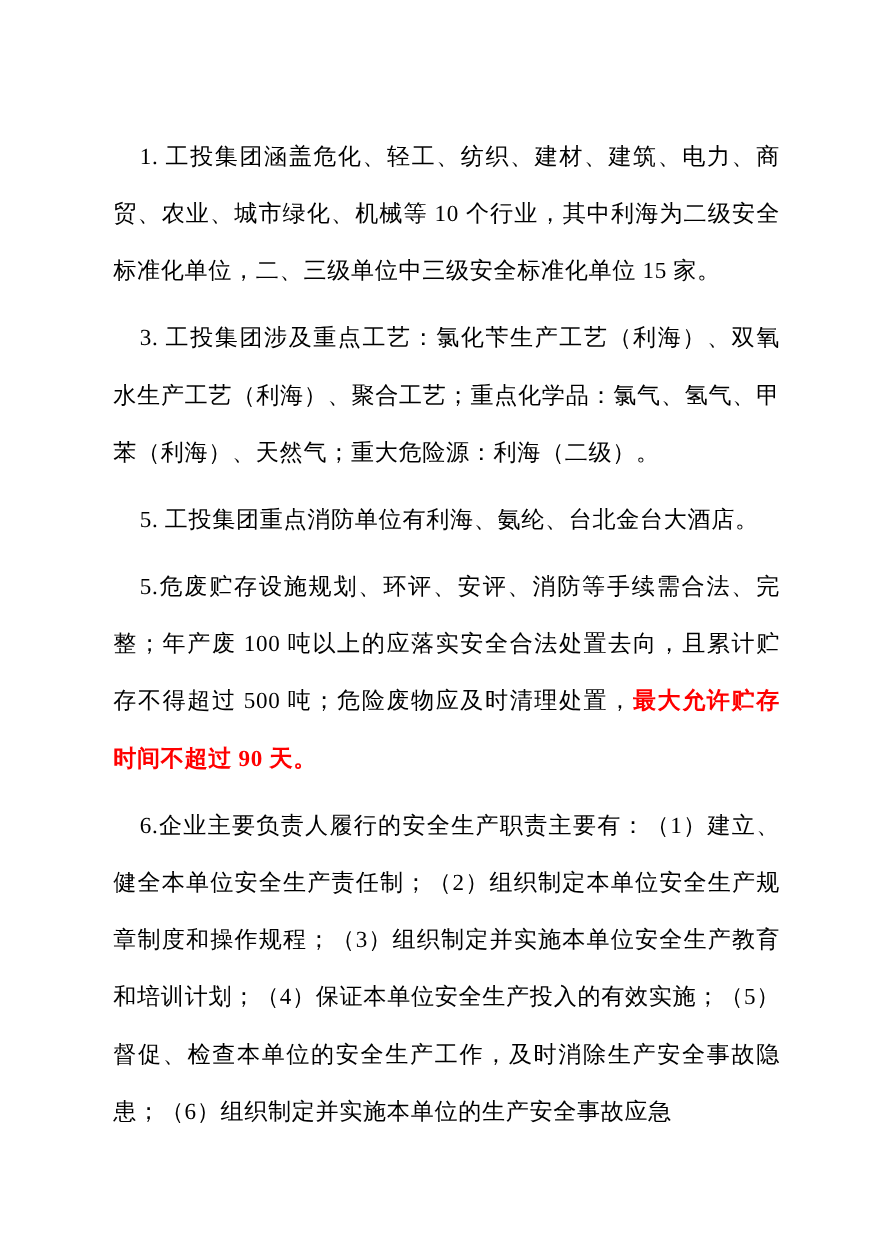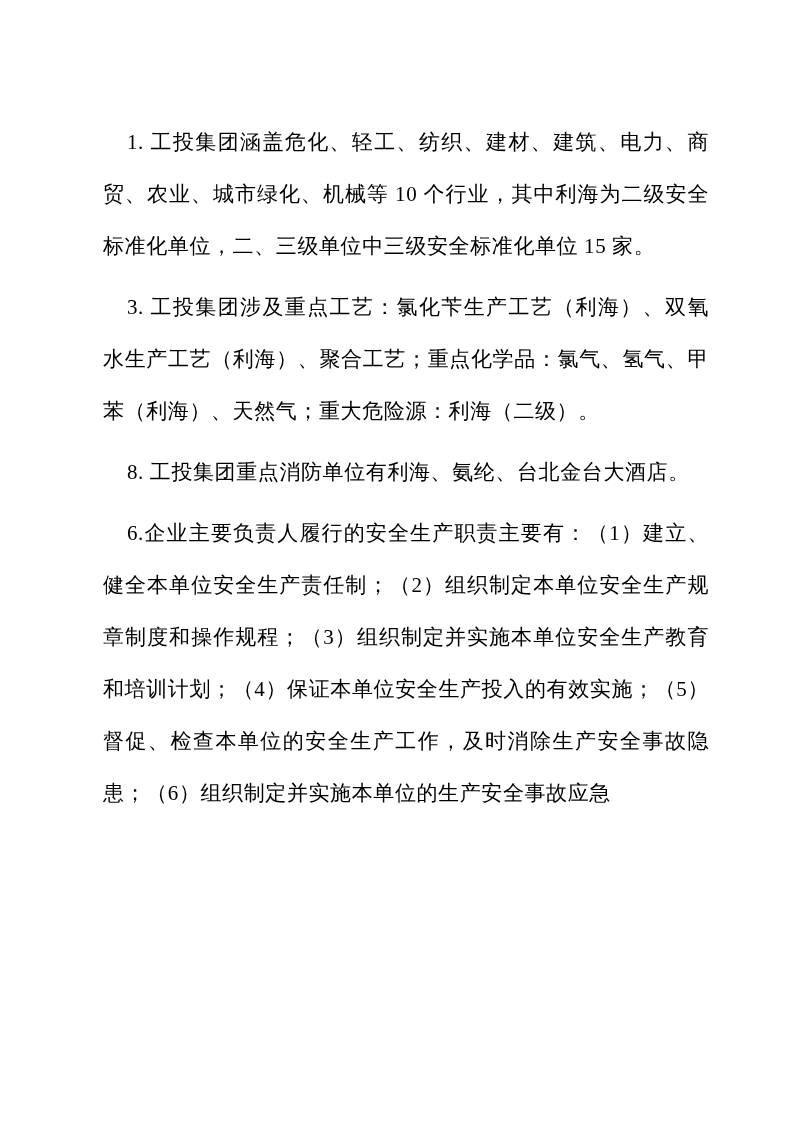--- a/index.html
+++ b/index.html
@@ -43,16 +43,17 @@
     font-weight: bold;
   }
 </style>
 </head>
 <body>
 
 <div class="page">
   <div class="content">
       <p class="para"><span class="seg">1. 工投集团涵盖危化、轻工、纺织、建材、建筑、电力、商贸、农业、城市绿化、机械等 10 个行业，其中利海为二级安全标准化单位，二、三级单位中三级安全标准化单位 15 家。</span></p>
       <p class="para"><span class="seg">3. 工投集团涉及重点工艺：氯化苄生产工艺（利海）、双氧水生产工艺（利海）、聚合工艺；重点化学品：氯气、氢气、甲苯（利海）、天然气；重大危险源：利海（二级）。</span></p>
-      <p class="para"><span class="seg">8. 工投集团重点消防单位有利海、氨纶、台北金台大酒店。</span></p>
+      <p class="para"><span class="seg">5. 工投集团重点消防单位有利海、氨纶、台北金台大酒店。</span></p>
+      <p class="para"><span class="seg">5.危废贮存设施规划、环评、安评、消防等手续需合法、完整；年产废 100 吨以上的应落实安全合法处置去向，且累计贮存不得超过 500 吨；危险废物应及时清理处置，</span><span class="seg highlight">最大允许贮存时间不超过 90 天。</span></p>
       <p class="para"><span class="seg">6.企业主要负责人履行的安全生产职责主要有：（1）建立、健全本单位安全生产责任制；（2）组织制定本单位安全生产规章制度和操作规程；（3）组织制定并实施本单位安全生产教育和培训计划；（4）保证本单位安全生产投入的有效实施；（5）督促、检查本单位的安全生产工作，及时消除生产安全事故隐患；（6）组织制定并实施本单位的生产安全事故应急</span></p>
     </div>
 </div>
 
 </body></html>

